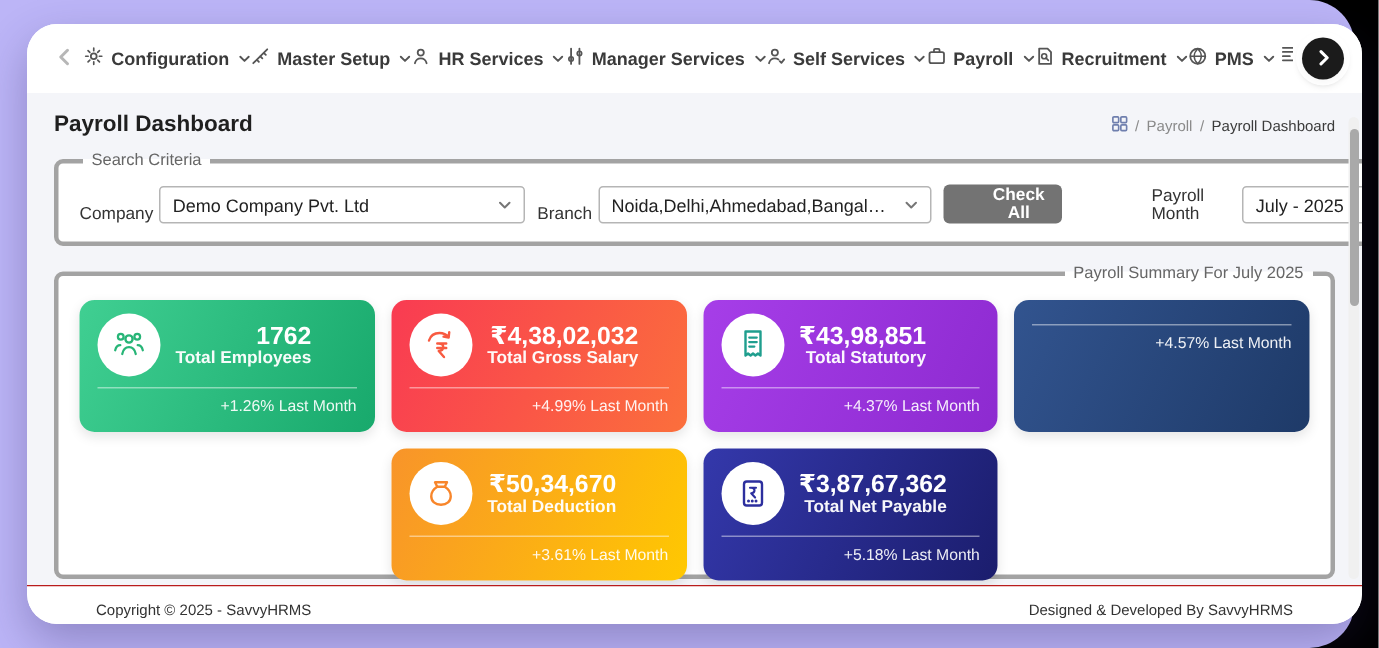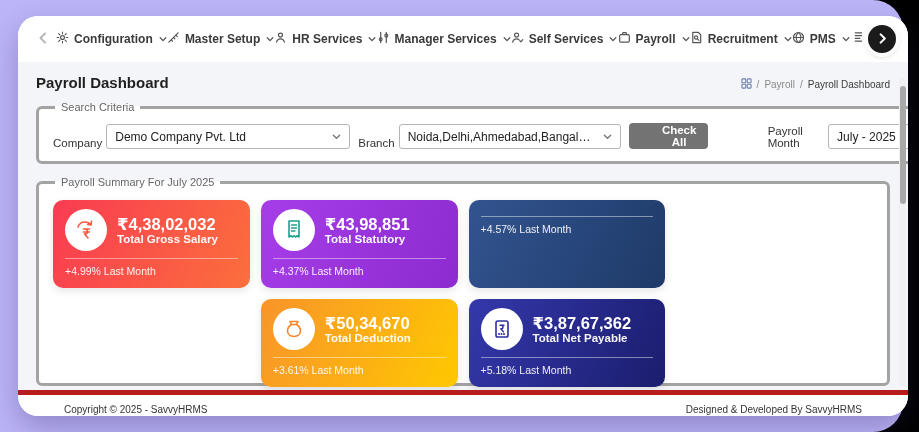--- a/index.html
+++ b/index.html
@@ -83,21 +83,21 @@
   .w-company{ width:244px; }
   .w-branch{ width:222px; }
   .w-month{ width:126px; }
   .btn{
     height:26px; border:none; border-radius:4px; color:#fff;
     font-size:11.5px; font-weight:700; cursor:pointer; padding:0 10px;
     display:flex; align-items:center; justify-content:center;
   }
   .btn-icon{ width:26px; padding:0; }
   
-  .summary-fs{ height:210px; }
+  .summary-fs{ height:210px;text-align:right; }
   .cards{
     display:grid; grid-template-columns:repeat(4,1fr); gap:11px; margin-top:4px;
   }
   .card{
     border-radius:10px; color:#fff; height:88px; padding:9px 12px 0 12px;
     display:flex; flex-direction:column; cursor:pointer;
     box-shadow:0 3px 8px rgba(0,0,0,.10);
   }
   .card.pos-c2{ grid-column:2; }
   .card.pos-c3{ grid-column:3; }
@@ -115,21 +115,21 @@
     position:absolute; right:2px; top:16px; bottom:4px; width:7px;
     background:#f0f0f0; border-radius:4px;
   }
   .scroll-thumb{
     position:absolute; top:8px; left:0.5px; width:6px; height:118px;
     background:#a9a9a9; border-radius:3px; cursor:grab;
   }
   
   .footer{
     position:absolute; left:0; right:0; bottom:0; height:26px; background:#fff;
-    border-top:5px solid #b91c1c; display:flex; align-items:center;
+    border-top:1px solid #b91c1c; display:flex; align-items:center;
     justify-content:space-between; padding:8px 46px 0 46px;
     font-size:10px; color:#333; border-radius:0 0 20px 20px;
   }
 </style>
 </head>
 <body>
 
 <div class="corner-accent"></div>
 <div class="backdrop"></div>
 
@@ -335,20 +335,38 @@
           </span>
         </button>
 
       </div>
     </fieldset>
 
     <fieldset class="summary-fs">
       <legend>Payroll Summary For July 2025</legend>
       <div class="cards">
 
+        <div class="card" style="background: linear-gradient(115deg, rgb(64, 207, 146), rgb(24, 169, 108));">
+          <div class="card-top">
+            <div class="icon-circle ic" style="color: rgb(39, 181, 119);">
+              <svg width="24" height="24" viewBox="0 0 24 24">
+                  <circle cx="12" cy="8" r="2.4" fill="none" stroke="currentColor" stroke-width="1.6"></circle>
+                  <circle cx="6.5" cy="6.5" r="1.9" fill="none" stroke="currentColor" stroke-width="1.5"></circle>
+                  <circle cx="17.5" cy="6.5" r="1.9" fill="none" stroke="currentColor" stroke-width="1.5"></circle>
+                  <path d="M7.5 18c.6-3 2.3-4.6 4.5-4.6s3.9 1.6 4.5 4.6M2.8 15.5c.5-2.2 1.8-3.4 3.4-3.4M21.2 15.5c-.5-2.2-1.8-3.4-3.4-3.4" fill="none" stroke="currentColor" stroke-width="1.5" stroke-linecap="round"></path>
+                </svg>
+            </div>
+            <div>
+              <div class="card-value">1762</div>
+              <div class="card-label">Total Employees</div>
+            </div>
+          </div>
+          <div class="card-divider"></div>
+          <div class="card-delta">+1.26% Last Month</div>
+        </div>
 
         <div class="card" style="background: linear-gradient(115deg, rgb(249, 59, 82), rgb(251, 111, 60));">
           <div class="card-top">
             <div class="icon-circle ic" style="color: rgb(248, 90, 64);">
               <svg width="24" height="24" viewBox="0 0 24 24">
                   <path d="M4 9c1-3.2 3.6-5 7-5 2.5 0 4.6 1 6 2.8M17.5 3.4l-.4 3.6-3.4-.6" fill="none" stroke="currentColor" stroke-width="1.6" stroke-linecap="round" stroke-linejoin="round"></path>
                   <path d="M9.5 11h6M9.5 14h6M10.5 11c2 0 3 1 3 2.4 0 1.6-1.2 2.6-3 2.6l3.5 4" fill="none" stroke="currentColor" stroke-width="1.6" stroke-linecap="round" stroke-linejoin="round"></path>
                 </svg>
             </div>
             <div>

